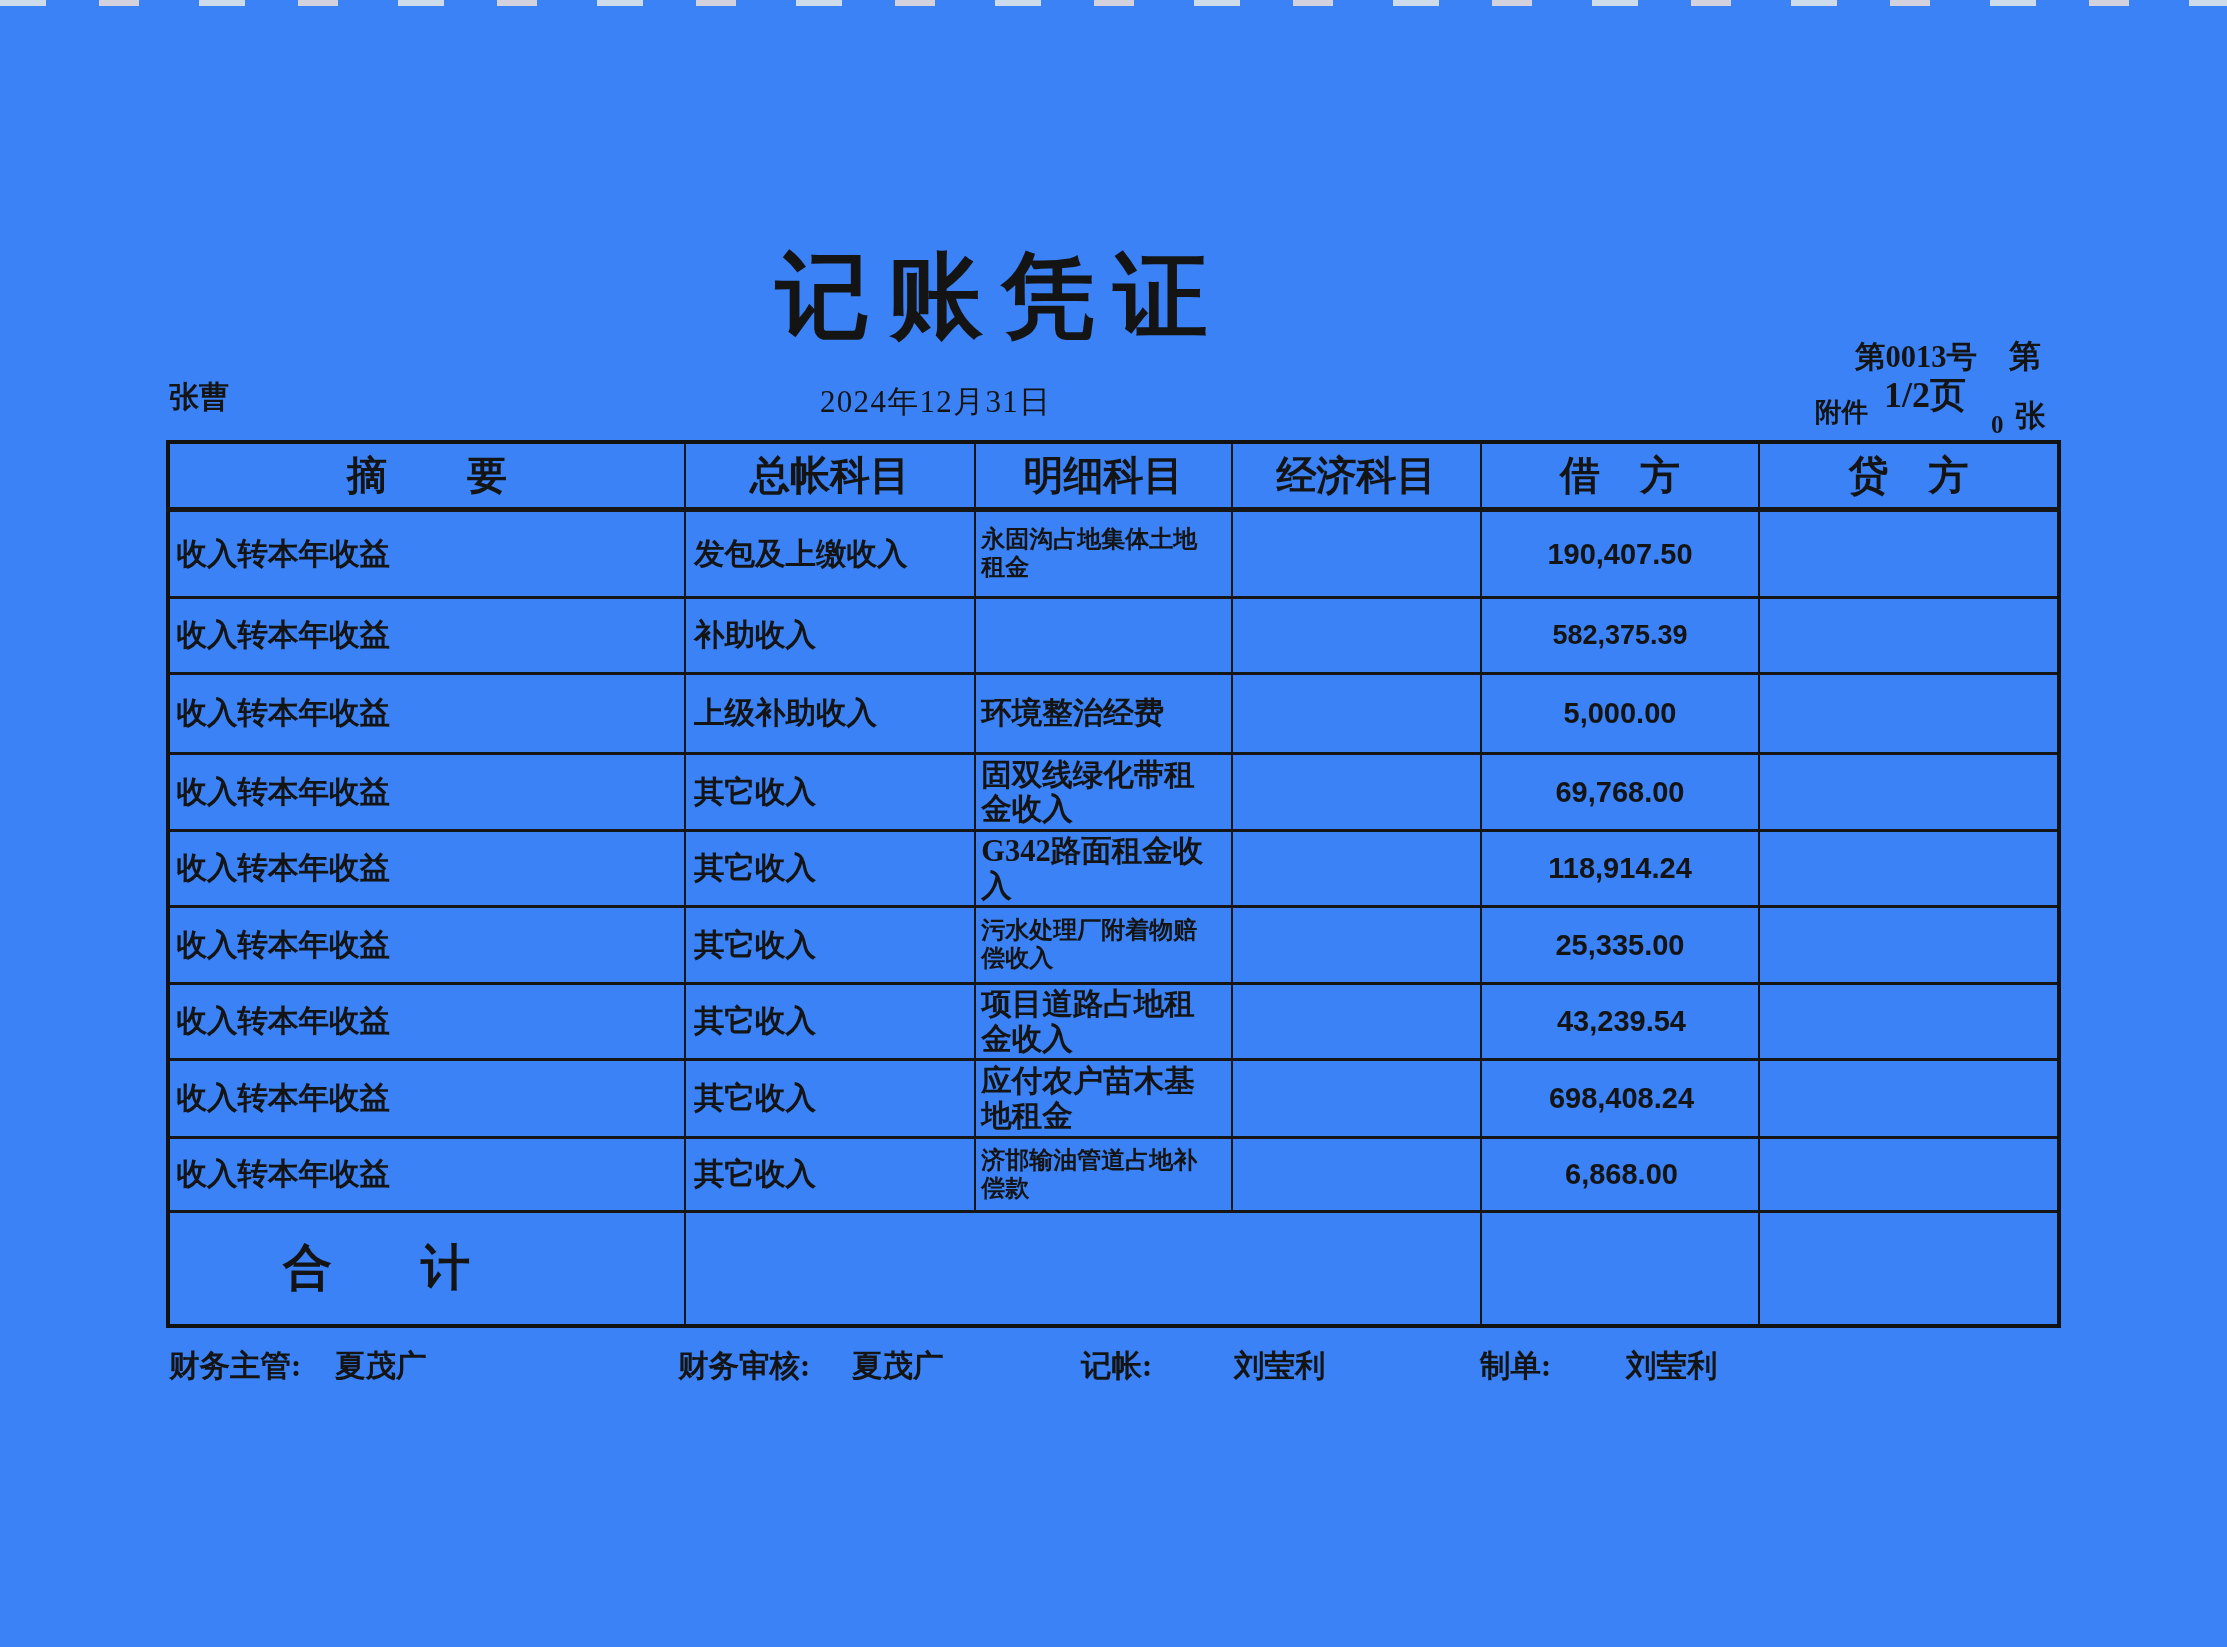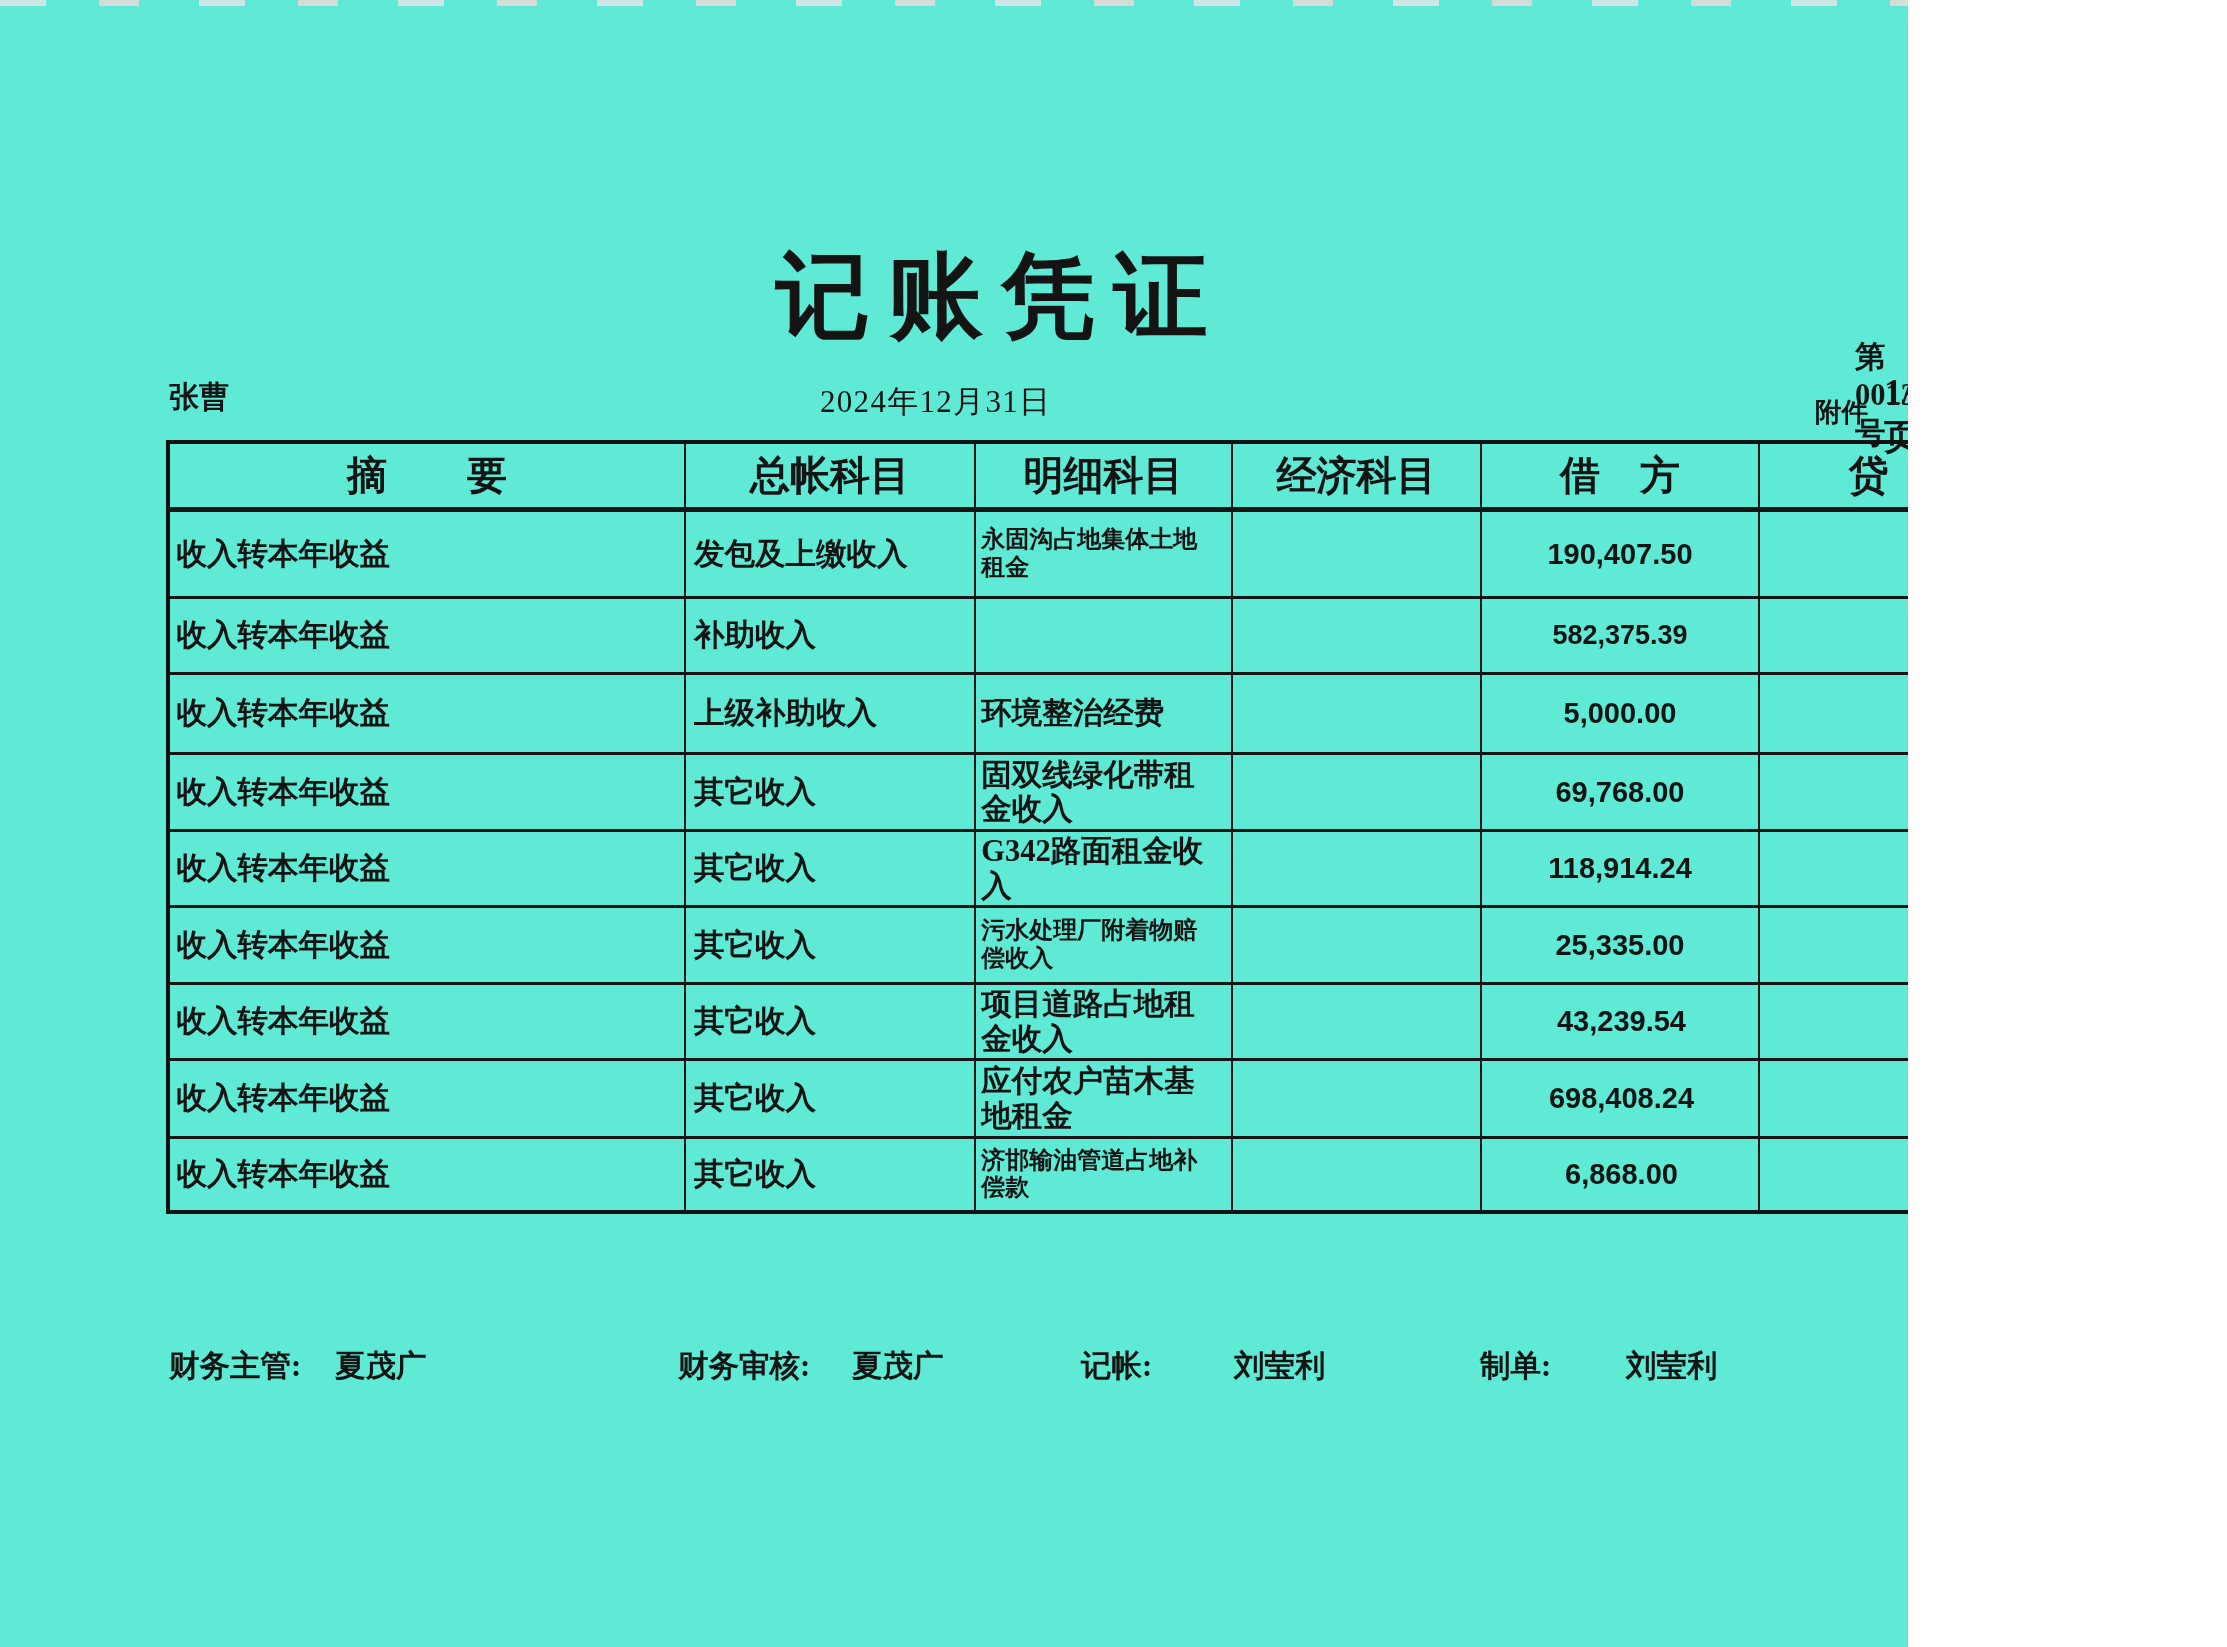--- a/index.html
+++ b/index.html
@@ -3,21 +3,21 @@
 <meta charset="utf-8">
 <style>
   html,body{margin:0;padding:0;}
   body{
     width:2227px;height:1647px;
     background:#ffffff;
     font-family:"Liberation Serif", serif;
     color:#141414;
     -webkit-font-smoothing:antialiased;
   }
-  .page{position:relative;width:1908px;height:1647px;background:#5eead4;overflow:hidden;}
+  .page{position:relative;width:2227px;height:1647px;background:#3b82f6;overflow:hidden;}
 
   
   .scan-edge{
     position:absolute;top:0;left:0;width:100%;height:6px;
     background:repeating-linear-gradient(90deg,#dde5e9 0 46px,transparent 46px 99px,#e3dada 99px 139px,transparent 139px 199px);
     opacity:.9;
   }
 
   .doc-title{
     position:absolute;top:233px;left:1001px;transform:translateX(-50%);
@@ -185,20 +185,26 @@
 
     <tr style="height:74px">
       <td class="c-sum">收入转本年收益</td>
       <td class="c-ledger">其它收入</td>
       <td class="c-detail sm">济邯输油管道占地补偿款</td>
       <td class="c-econ"></td>
       <td class="amt amt-left">6,868.00</td>
       <td class="amt"></td>
     </tr>
 
+    <tr class="total-row" style="height:114px">
+      <td class="c-sum total-label-cell">合　计</td>
+      <td colspan="3"></td>
+      <td class="amt"></td>
+      <td class="amt"></td>
+    </tr>
   </tbody>
     </table>
 
   <div class="footer-item fl0">财务主管:</div>
   <div class="footer-item fv0">夏茂广</div>
   <div class="footer-item fl1">财务审核:</div>
   <div class="footer-item fv1">夏茂广</div>
   <div class="footer-item fl2">记帐:</div>
   <div class="footer-item fv2">刘莹利</div>
   <div class="footer-item fl3">制单:</div>

